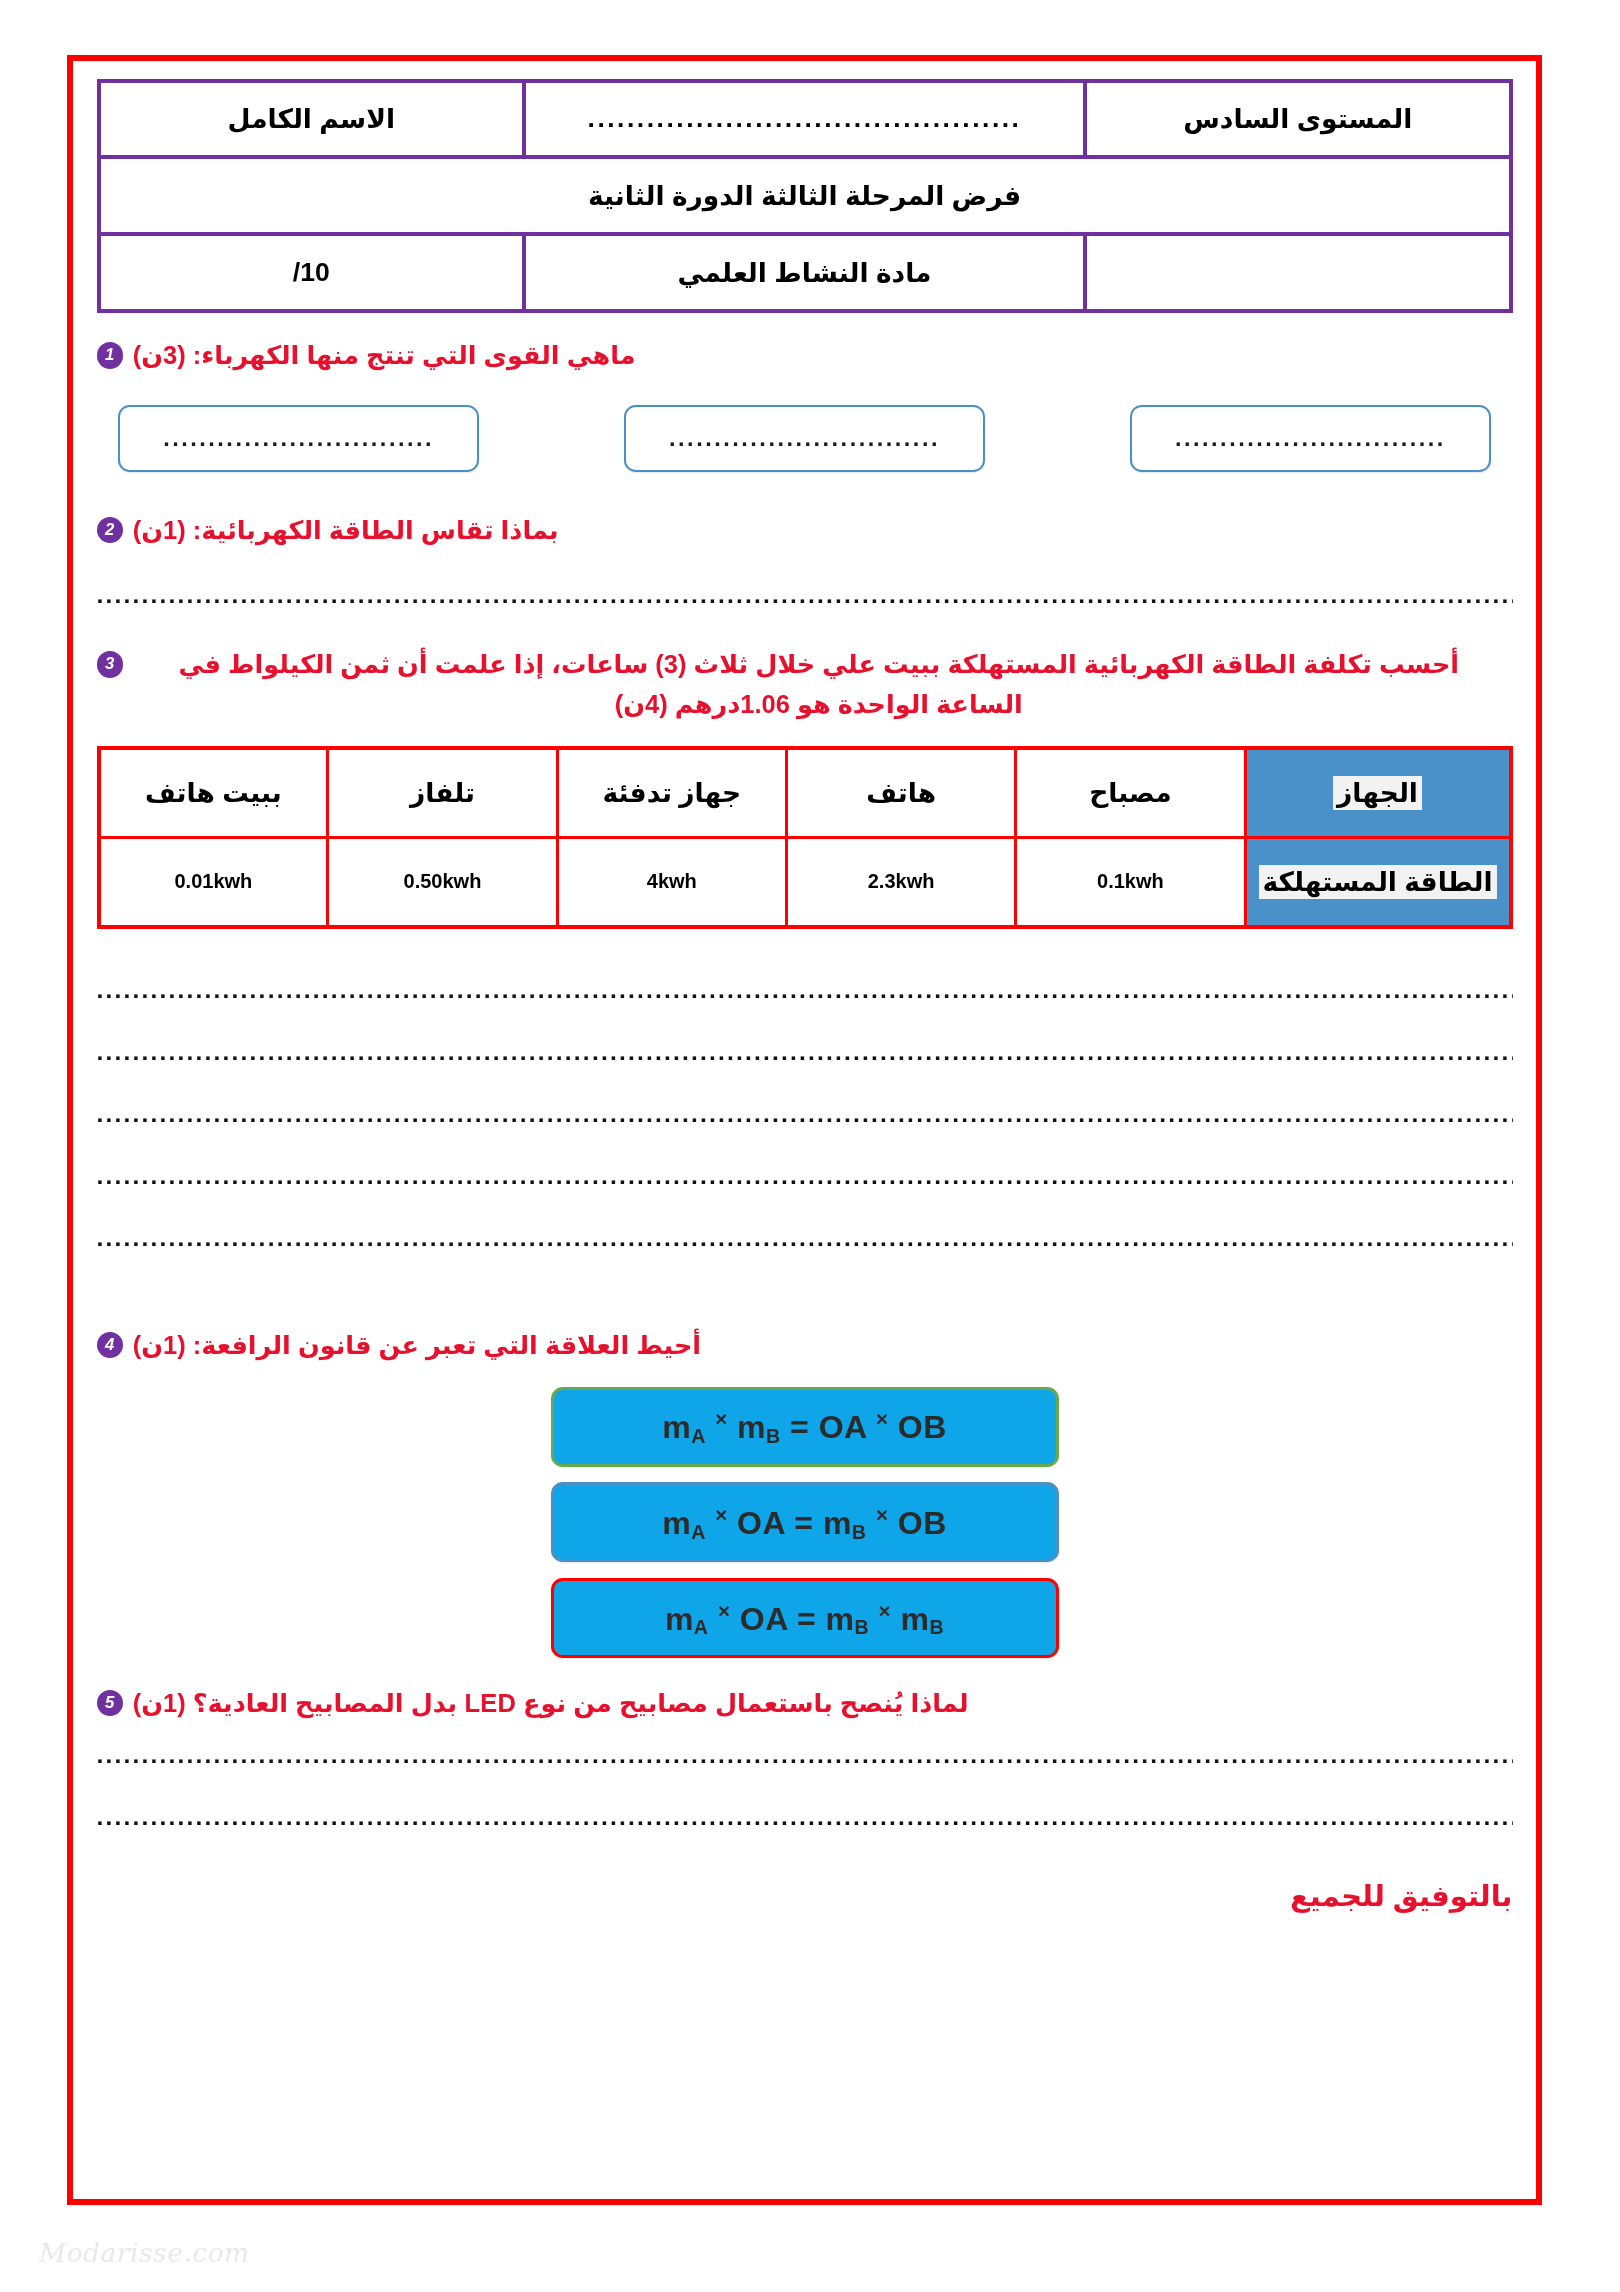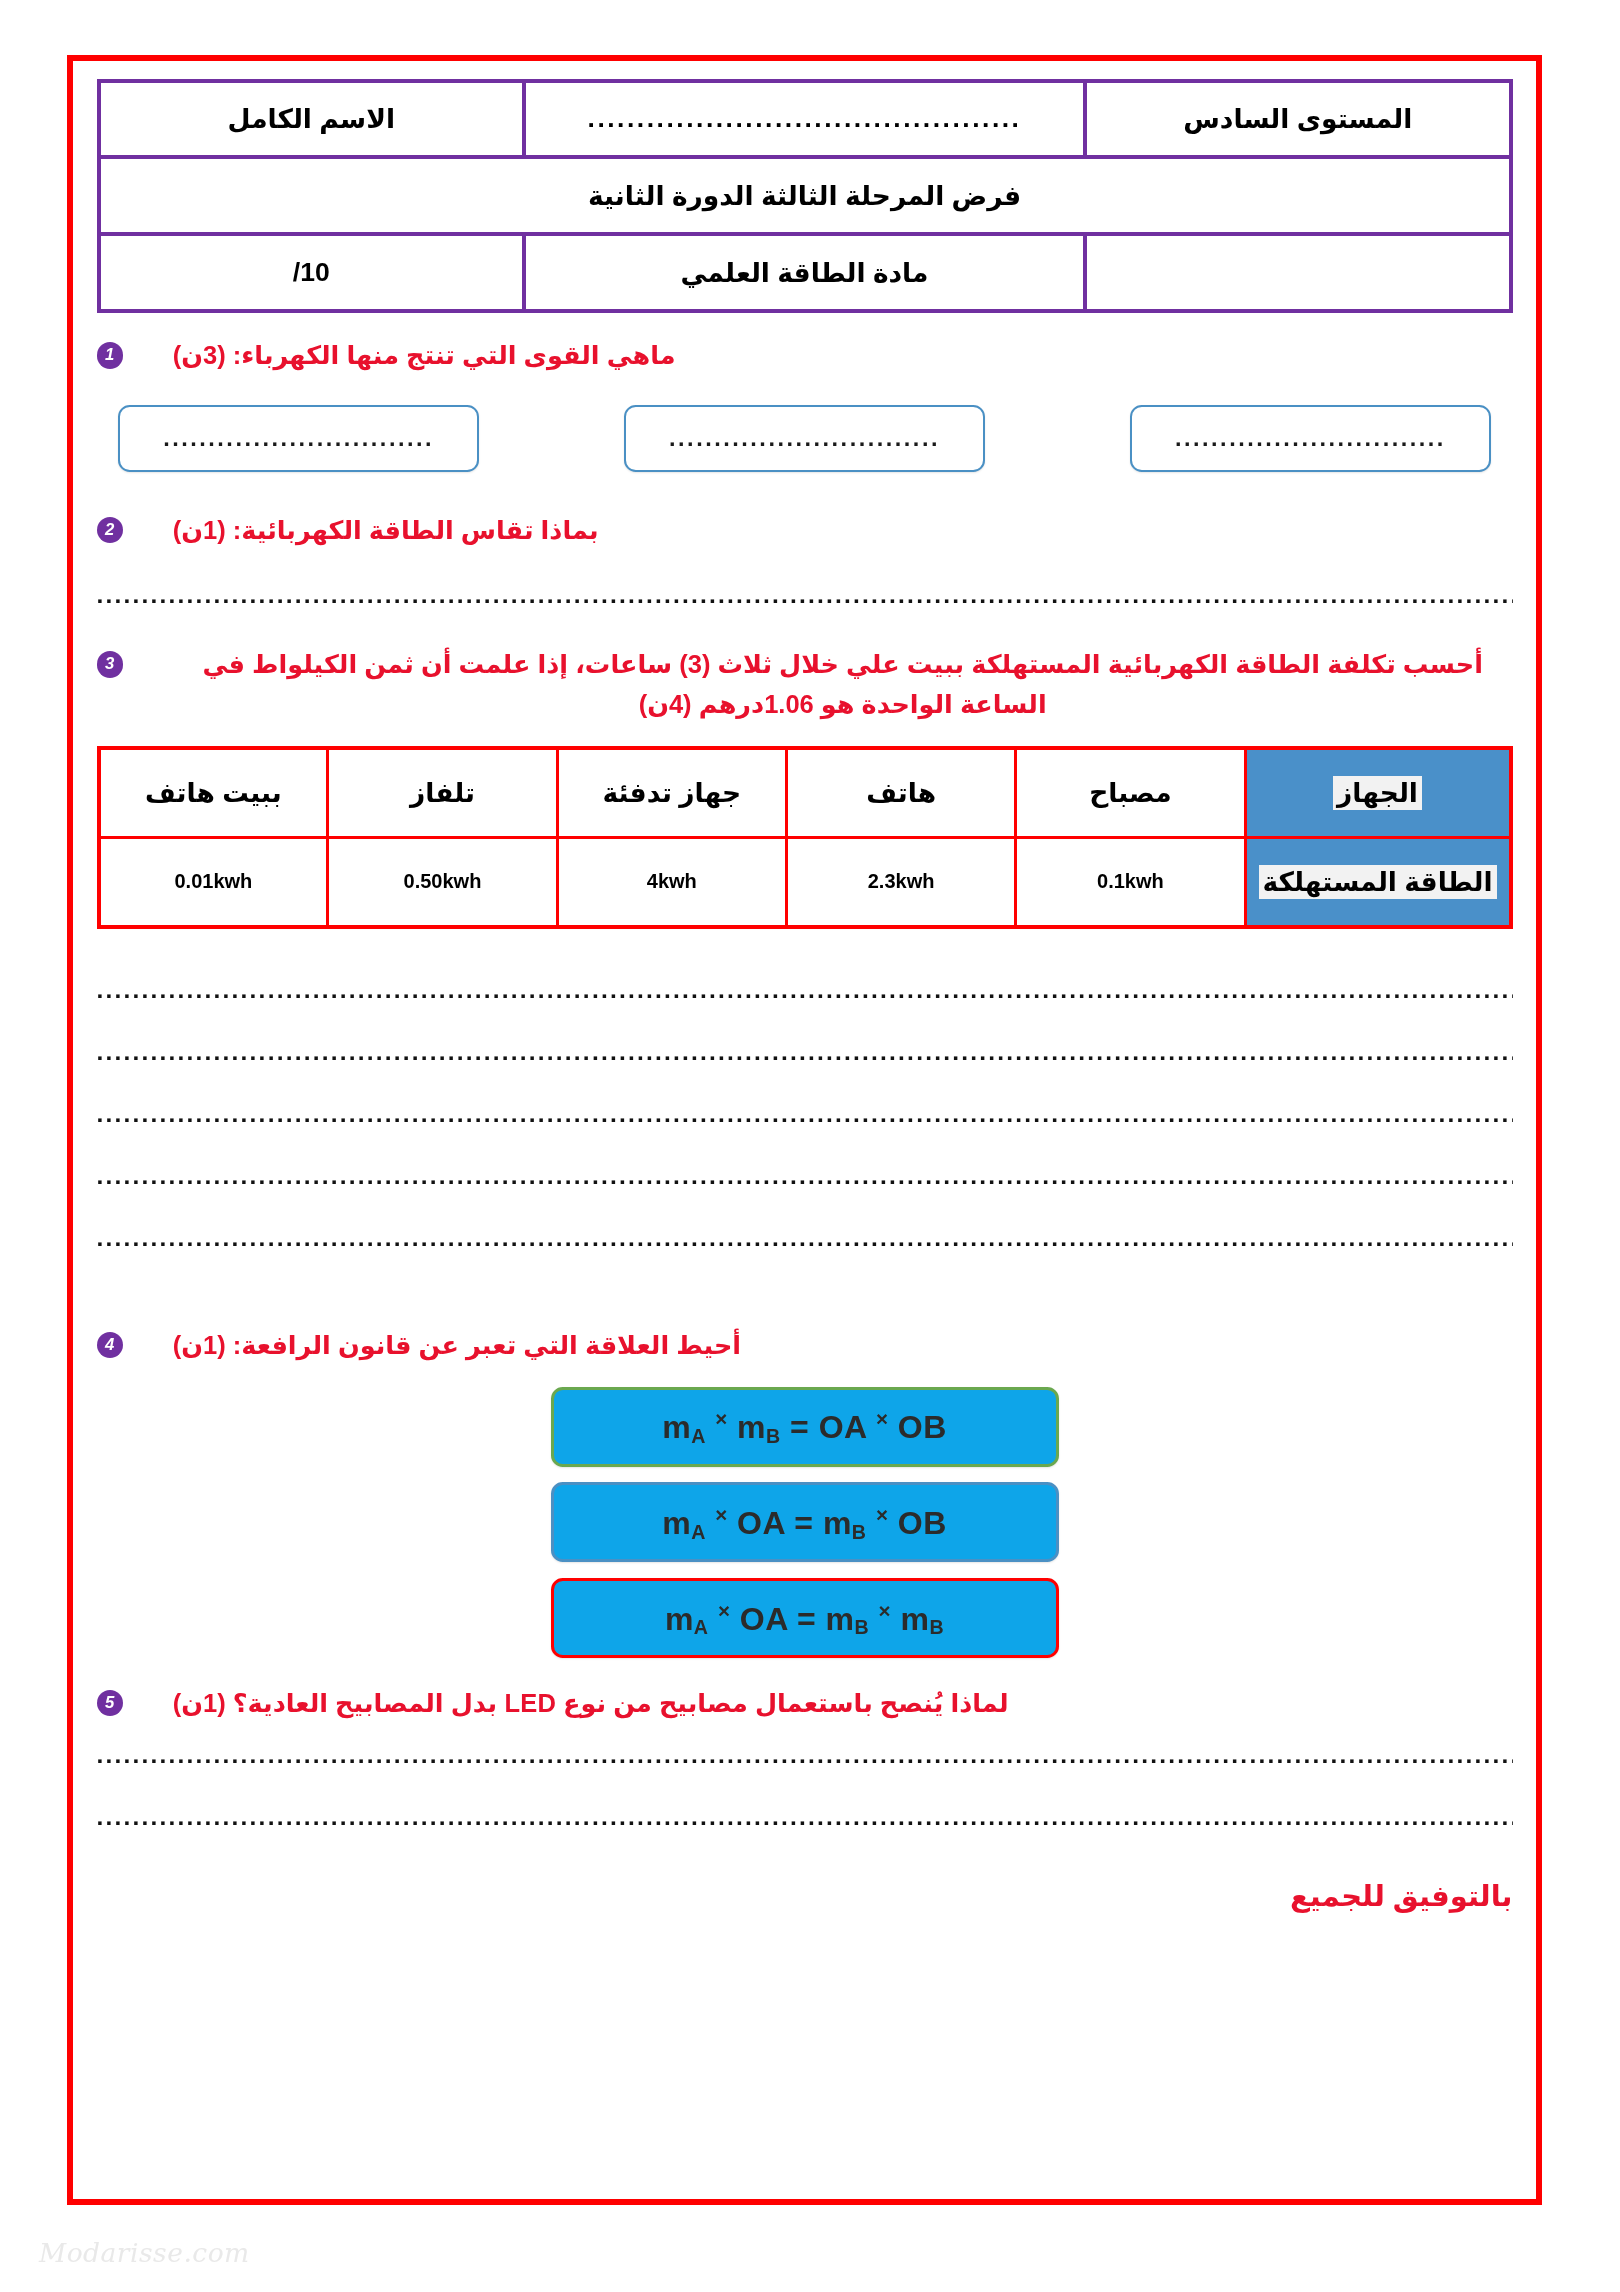--- a/index.html
+++ b/index.html
@@ -95,21 +95,20 @@
     margin-top: 5.9px;
     margin-left: 9.8px;
     direction: ltr;
   }
   .q-text {
     color: #e8112d;
     font-weight: bold;
     font-size: 25.5px;
     line-height: 1.55;
     letter-spacing: 0.2px;
-    margin-left: 40px;
   }
 
   
   .q-row-right {
     display: flex;
     justify-content: flex-end;
     align-items: flex-start;
   }
   .q-row-right .q-inner {
     display: flex;
@@ -263,21 +262,21 @@
           <tr>
         <td class="hdr-level">المستوى السادس</td>
         <td class="hdr-dots">............................................</td>
         <td class="hdr-name-label">الاسم الكامل</td>
       </tr>
       <tr>
         <td class="hdr-title" colspan="3">فرض المرحلة الثالثة الدورة الثانية</td>
       </tr>
       <tr>
         <td class="hdr-blank"></td>
-        <td class="hdr-subject">مادة الطاقة العلمي</td>
+        <td class="hdr-subject">مادة النشاط العلمي</td>
         <td class="hdr-score">/10</td>
       </tr>
     </tbody>
       </table>
 
     <div class="q-block">
       <div class="q-row-right">
         <div class="q-inner">
           <span class="q-bullet">1</span>
           <span class="q-text">ماهي القوى التي تنتج منها الكهرباء: (3ن)</span>

